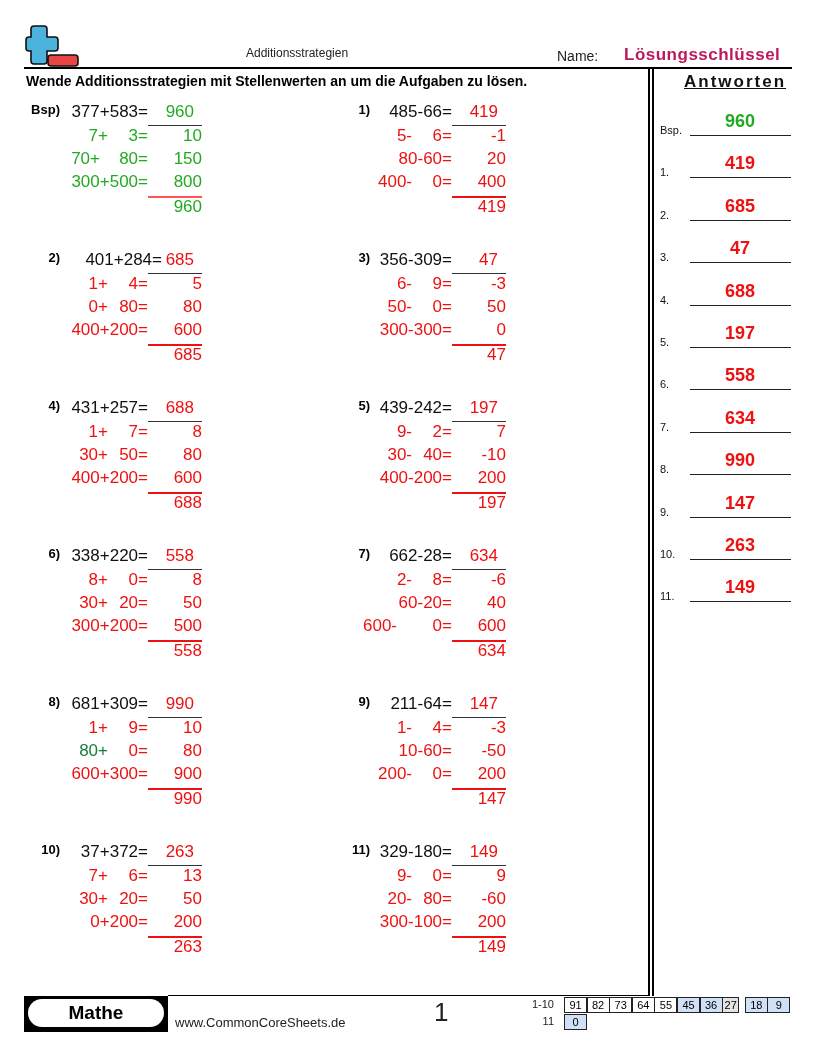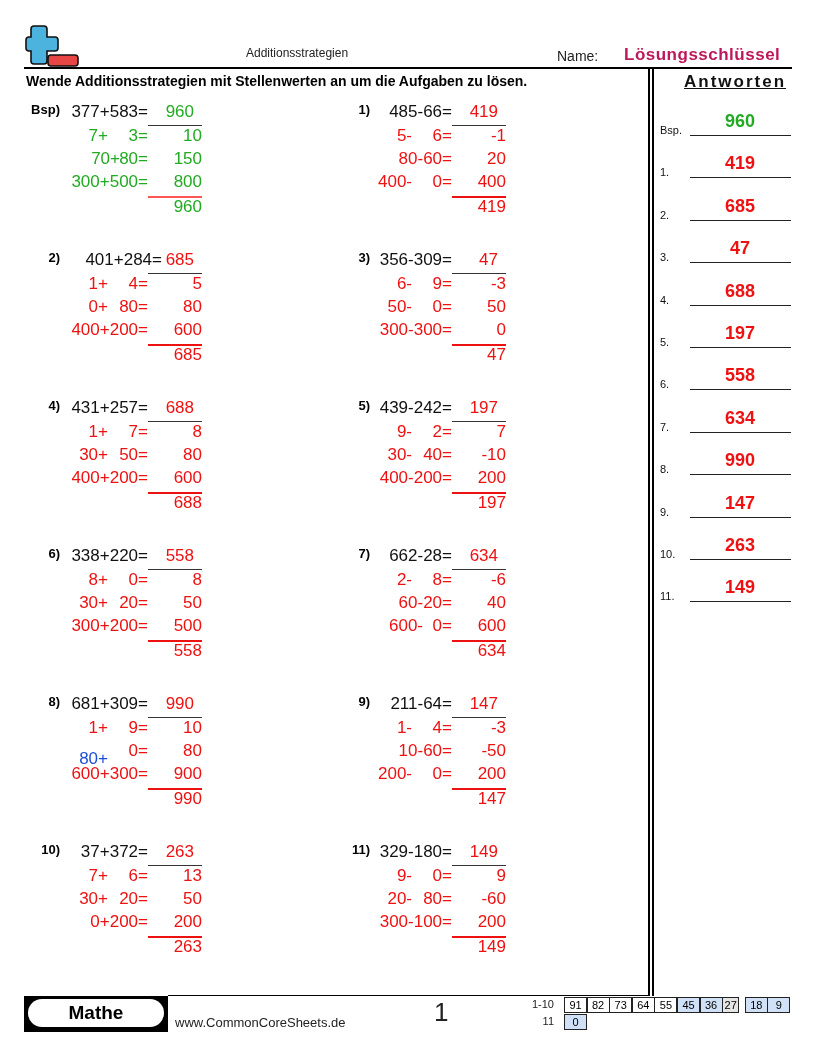--- a/index.html
+++ b/index.html
@@ -55,21 +55,21 @@
 
 <div id="problems">
     <div class="problem" style="left: 20px; top: 100px;">
       <div class="pnum" style="right: 260px;">Bsp)</div>
       <div class="line eq" style="right: 172px; top: 0px;">377+583=</div>
       <div class="ans-top" style="color: rgb(34, 170, 34); right: 126px; top: 0px;">960</div>
       <div class="ans-rule" style="left: 128px; width: 54px; top: 25px;"></div>
       <div class="line" style="color: rgb(34, 170, 34); top: 24px; right: 212px;">7+</div>
       <div class="line" style="color: rgb(34, 170, 34); top: 24px; right: 172px;">3=</div>
       <div class="line" style="color: rgb(34, 170, 34); top: 24px; right: 118px;">10</div>
-      <div class="line" style="color: rgb(34, 170, 34); top: 47px; right: 200px;">70+</div>
+      <div class="line" style="color: rgb(34, 170, 34); top: 47px; right: 220px;">70+</div>
       <div class="line" style="color: rgb(34, 170, 34); top: 47px; right: 172px;">80=</div>
       <div class="line" style="color: rgb(34, 170, 34); top: 47px; right: 118px;">150</div>
       <div class="line" style="color: rgb(34, 170, 34); top: 70px; right: 172px;">300+500=</div>
       <div class="line" style="color: rgb(34, 170, 34); top: 70px; right: 118px;">800</div>
       <div class="sum-rule" style="left: 128px; width: 54px; top: 96px; background: rgb(255, 85, 85);"></div>
       <div class="line" style="color: rgb(34, 170, 34); top: 95px; right: 118px;">960</div>
     </div>
     <div class="problem" style="left: 330px; top: 100px;">
       <div class="pnum" style="right: 260px;">1)</div>
       <div class="line eq" style="right: 178px; top: 0px;">485-66=</div>
@@ -169,35 +169,35 @@
     <div class="problem" style="left: 330px; top: 544px;">
       <div class="pnum" style="right: 260px;">7)</div>
       <div class="line eq" style="right: 178px; top: 0px;">662-28=</div>
       <div class="ans-top" style="color: rgb(238, 17, 17); right: 132px; top: 0px;">634</div>
       <div class="ans-rule" style="left: 122px; width: 54px; top: 25px;"></div>
       <div class="line" style="color: rgb(238, 17, 17); top: 24px; right: 218px;">2-</div>
       <div class="line" style="color: rgb(238, 17, 17); top: 24px; right: 178px;">8=</div>
       <div class="line" style="color: rgb(238, 17, 17); top: 24px; right: 124px;">-6</div>
       <div class="line" style="color: rgb(238, 17, 17); top: 47px; right: 178px;">60-20=</div>
       <div class="line" style="color: rgb(238, 17, 17); top: 47px; right: 124px;">40</div>
-      <div class="line" style="color: rgb(238, 17, 17); top: 70px; right: 207px; text-align: center;">600-</div>
+      <div class="line" style="color: rgb(238, 17, 17); top: 70px; right: 233px; text-align: center;">600-</div>
       <div class="line" style="color: rgb(238, 17, 17); top: 70px; right: 178px;">0=</div>
       <div class="line" style="color: rgb(238, 17, 17); top: 70px; right: 124px;">600</div>
       <div class="sum-rule" style="left: 122px; width: 54px; top: 96px; background: rgb(238, 17, 17);"></div>
       <div class="line" style="color: rgb(238, 17, 17); top: 95px; right: 124px;">634</div>
     </div>
     <div class="problem" style="left: 20px; top: 692px;">
       <div class="pnum" style="right: 260px;">8)</div>
       <div class="line eq" style="right: 172px; top: 0px;">681+309=</div>
       <div class="ans-top" style="color: rgb(238, 17, 17); right: 126px; top: 0px;">990</div>
       <div class="ans-rule" style="left: 128px; width: 54px; top: 25px;"></div>
       <div class="line" style="color: rgb(238, 17, 17); top: 24px; right: 212px;">1+</div>
       <div class="line" style="color: rgb(238, 17, 17); top: 24px; right: 172px;">9=</div>
       <div class="line" style="color: rgb(238, 17, 17); top: 24px; right: 118px;">10</div>
-      <div class="line" style="color: #1d4ed8; top: 47px; right: 212px; margin-top: 8px;">80+</div>
+      <div class="line" style="color: #15803d; top: 47px; right: 212px;">80+</div>
       <div class="line" style="color: rgb(238, 17, 17); top: 47px; right: 172px;">0=</div>
       <div class="line" style="color: rgb(238, 17, 17); top: 47px; right: 118px;">80</div>
       <div class="line" style="color: rgb(238, 17, 17); top: 70px; right: 172px;">600+300=</div>
       <div class="line" style="color: rgb(238, 17, 17); top: 70px; right: 118px;">900</div>
       <div class="sum-rule" style="left: 128px; width: 54px; top: 96px; background: rgb(238, 17, 17);"></div>
       <div class="line" style="color: rgb(238, 17, 17); top: 95px; right: 118px;">990</div>
     </div>
     <div class="problem" style="left: 330px; top: 692px;">
       <div class="pnum" style="right: 260px;">9)</div>
       <div class="line eq" style="right: 178px; top: 0px;">211-64=</div>

